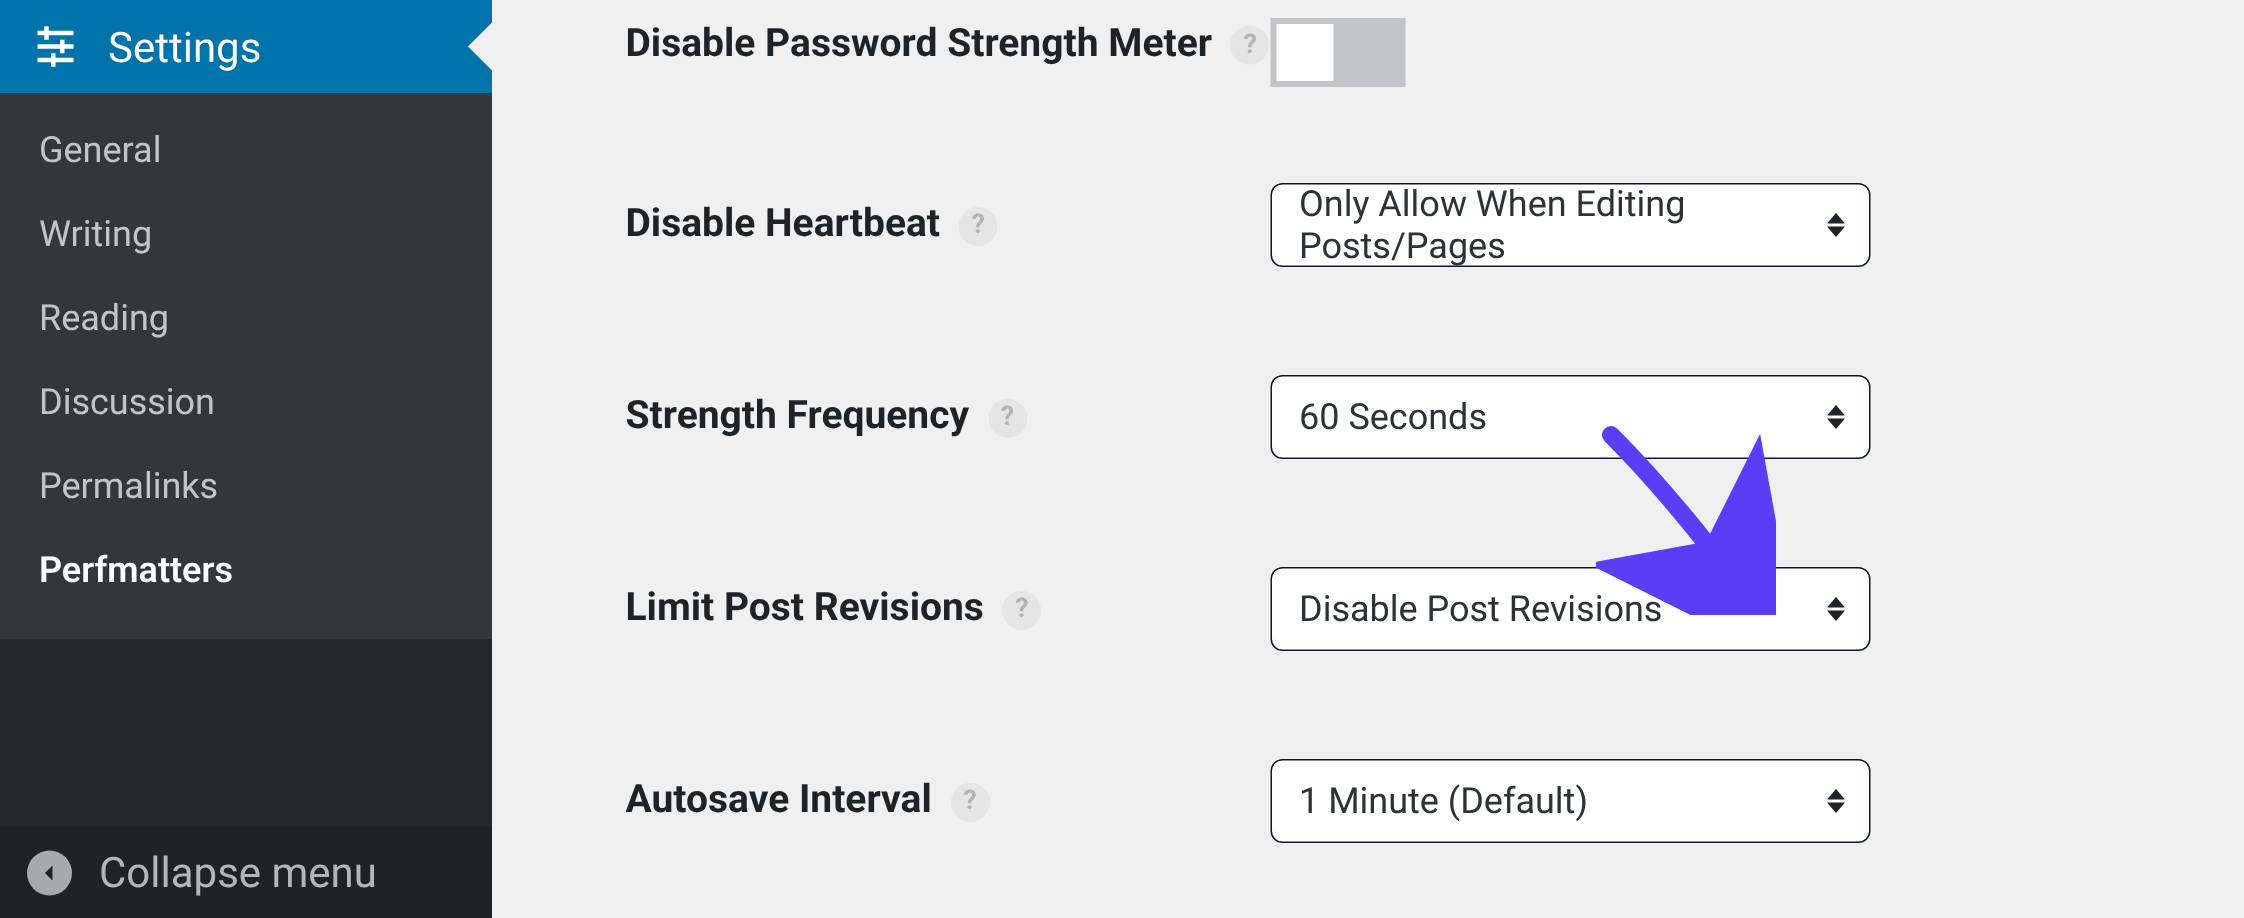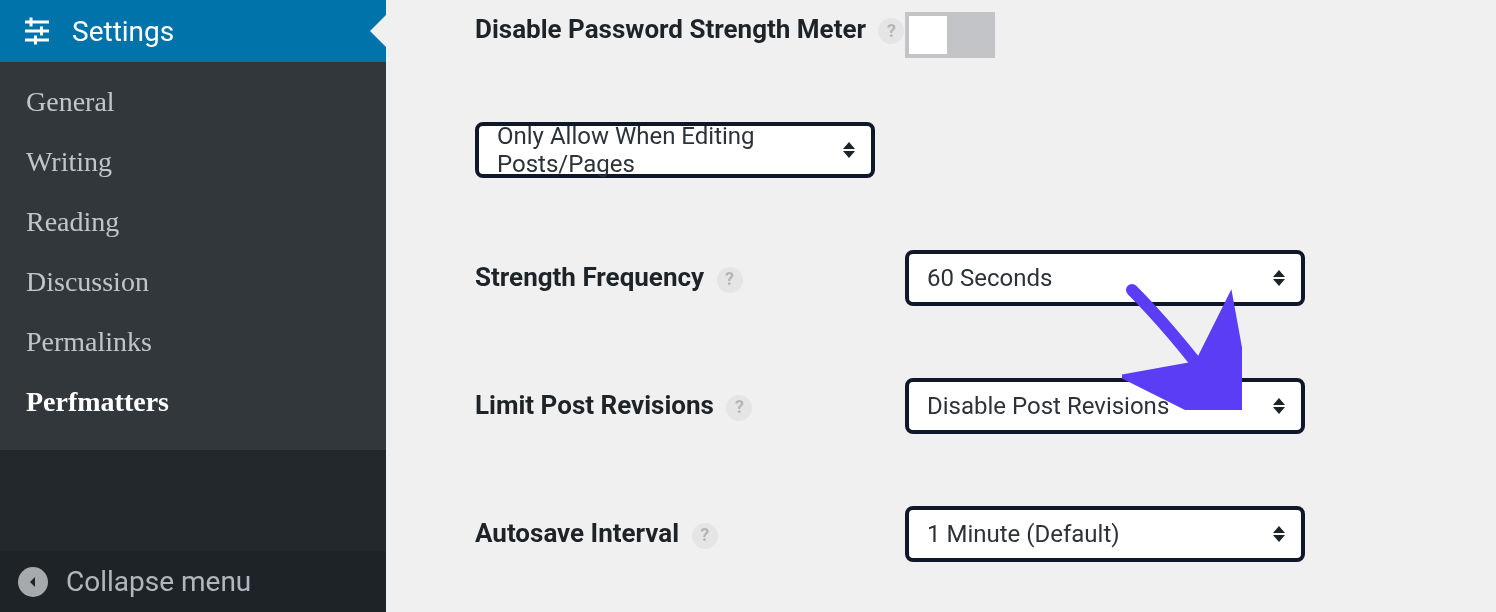--- a/index.html
+++ b/index.html
@@ -11,21 +11,21 @@
     width: 1496px;
     height: 612px;
     overflow: hidden;
     position: relative;
   }
 
   .layout { display: flex; height: 100%; }
 
   
   .sidebar {
-    width: 386px;
+    width: 328px;
     background: #23282d;
     color: #eee;
     display: flex;
     flex-direction: column;
     position: relative;
   }
   .sidebar-top { flex: 1; }
   .menu-header {
     background: #0073aa;
     color: #fff;
@@ -51,24 +51,23 @@
     border-bottom: 18px solid transparent;
     border-right: 18px solid #f0f0f1;
   }
   .submenu {
     background: #32373c;
     padding: 10px 0 18px 0;
   }
   .submenu-item {
     display: block;
     padding: 14px 26px;
-    font-size: 28px;
+    font-size: 24px;
     color: rgba(240,245,250,.75);
     cursor: pointer;
-    font-family: Liberation Serif, serif;
   }
   .submenu-item.current {
     color: #fff;
     font-weight: 600;
   }
   .collapse-bar {
     background: #1d2327;
     color: rgba(240,245,250,.7);
     display: flex;
     align-items: center;
@@ -132,21 +131,21 @@
     position: absolute;
     left: 4px; top: 4px;
     width: 38px; height: 38px;
     background: #fff;
   }
 
   .select {
     width: 400px;
     height: 56px;
     background: #fff;
-    border: 4px solid #0f172a;
+    border: 1px solid #0f172a;
     border-radius: 8px;
     display: flex;
     align-items: center;
     padding: 0 38px 0 18px;
     font-size: 24px;
     color: #2c3338;
     position: relative;
     cursor: pointer;
   }
   .select .caret {
@@ -226,20 +225,26 @@
         </label>
       </div>
       <div class="control-col">
         <div class="toggle">
           <div class="knob"></div>
         </div>
       </div>
     </div>
 
     <div class="form-row">
+      <div class="label-col">
+        <label>
+          <span>Disable Heartbeat</span>
+          <span class="help">?</span>
+        </label>
+      </div>
       <div class="control-col">
         <div class="select">
           <span>Only Allow When Editing Posts/Pages</span>
           <span class="caret"></span>
         </div>
       </div>
     </div>
 
     <div class="form-row">
       <div class="label-col">

